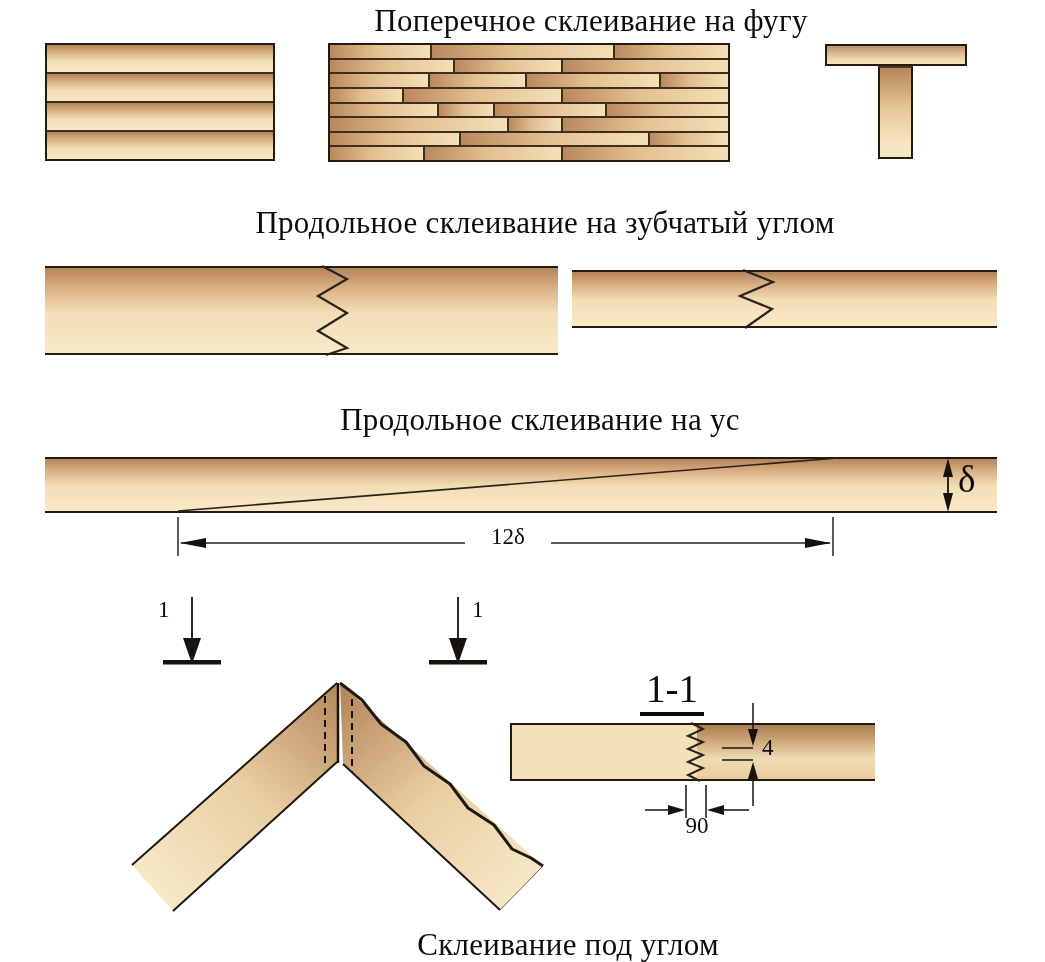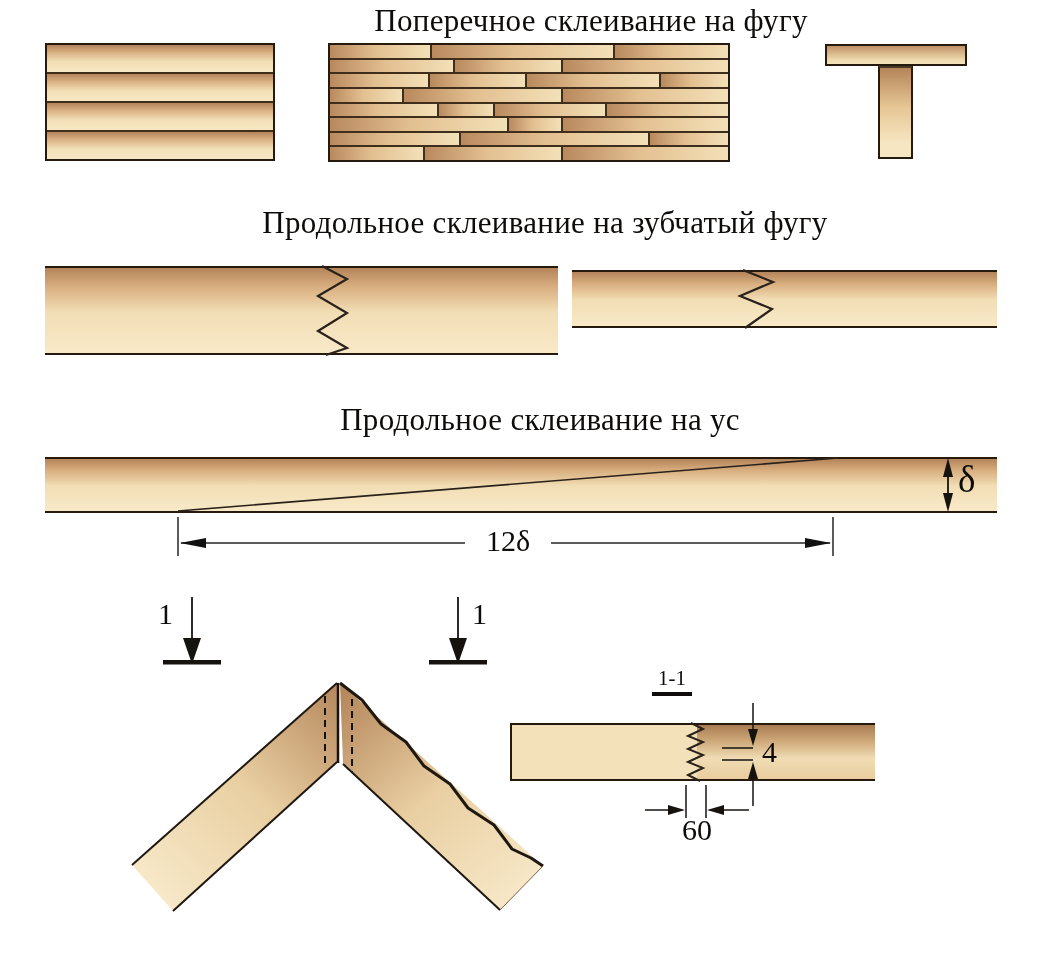--- a/index.html
+++ b/index.html
@@ -15,30 +15,30 @@
   }
   .title {
     position: absolute;
     transform: translateX(-50%);
     font-size: 31px;
     white-space: nowrap;
     letter-spacing: 0.3px;
   }
   .lbl {
     position: absolute;
-    font-size: 30px;
+    font-size: 23px;
     white-space: nowrap;
   }
   .lbl.center { transform: translateX(-50%); }
   .lbl.delta { font-size: 37px; }
   .lbl.detail-hdr {
     transform: translateX(-50%);
     border-bottom: 4px solid #0e0c0a;
     padding: 0 6px 1px 6px;
-    font-size: 21px;
+    font-size: 39px;
   }
   
   .board { position: absolute; }
   .planks {
     left: 45px; top: 43px; width: 230px; height: 118px;
     border: 2px solid #26190e;
     display: flex; flex-direction: column;
   }
   .plank {
     flex: 1;
@@ -146,21 +146,21 @@
       </div>
       <div class="panel-row">
         <div class="panel-seg" style="width: 23.3%;"></div>
         <div class="panel-seg" style="width: 34.7%;"></div>
         <div class="panel-seg" style="width: 42%;"></div>
       </div>
     </div>
   <div class="board tbar"></div>
   <div class="board tstem"></div>
 
-  <div class="title" style="left:545px; top:205px;">Продольное склеивание на зубчатый фугу</div>
+  <div class="title" style="left:545px; top:205px;">Продольное склеивание на зубчатый углом</div>
   <div class="board hboard boardA"></div>
   <div class="board hboard boardB"></div>
 
   <div class="title" style="left:540px; top:402px;">Продольное склеивание на ус</div>
   <div class="board hboard boardC"></div>
 
   <div class="board boardD">
     <div class="boardD-right"></div>
   </div>
 
@@ -248,15 +248,16 @@
       <polygon points="707,810 724,805 724,815" fill="#16130f" stroke="none"></polygon>
     </g>
   </svg>
 
   <div class="lbl" style="left:158px; top:597px;">1</div>
   <div class="lbl" style="left:472px; top:597px;">1</div>
   <div class="lbl center" style="left:508px; top:524px;">12δ</div>
   <div class="lbl delta" style="left:958px; top:458px;">δ</div>
   <div class="lbl detail-hdr" style="left:672px; top:666px;">1-1</div>
   <div class="lbl" style="left:762px; top:735px;">4</div>
-  <div class="lbl center" style="left:697px; top:813px;">60</div>
-
+  <div class="lbl center" style="left:697px; top:813px;">90</div>
+
+  <div class="title" style="left:568px; top:927px;">Склеивание под углом</div>
 </div>
 
 </body></html>

